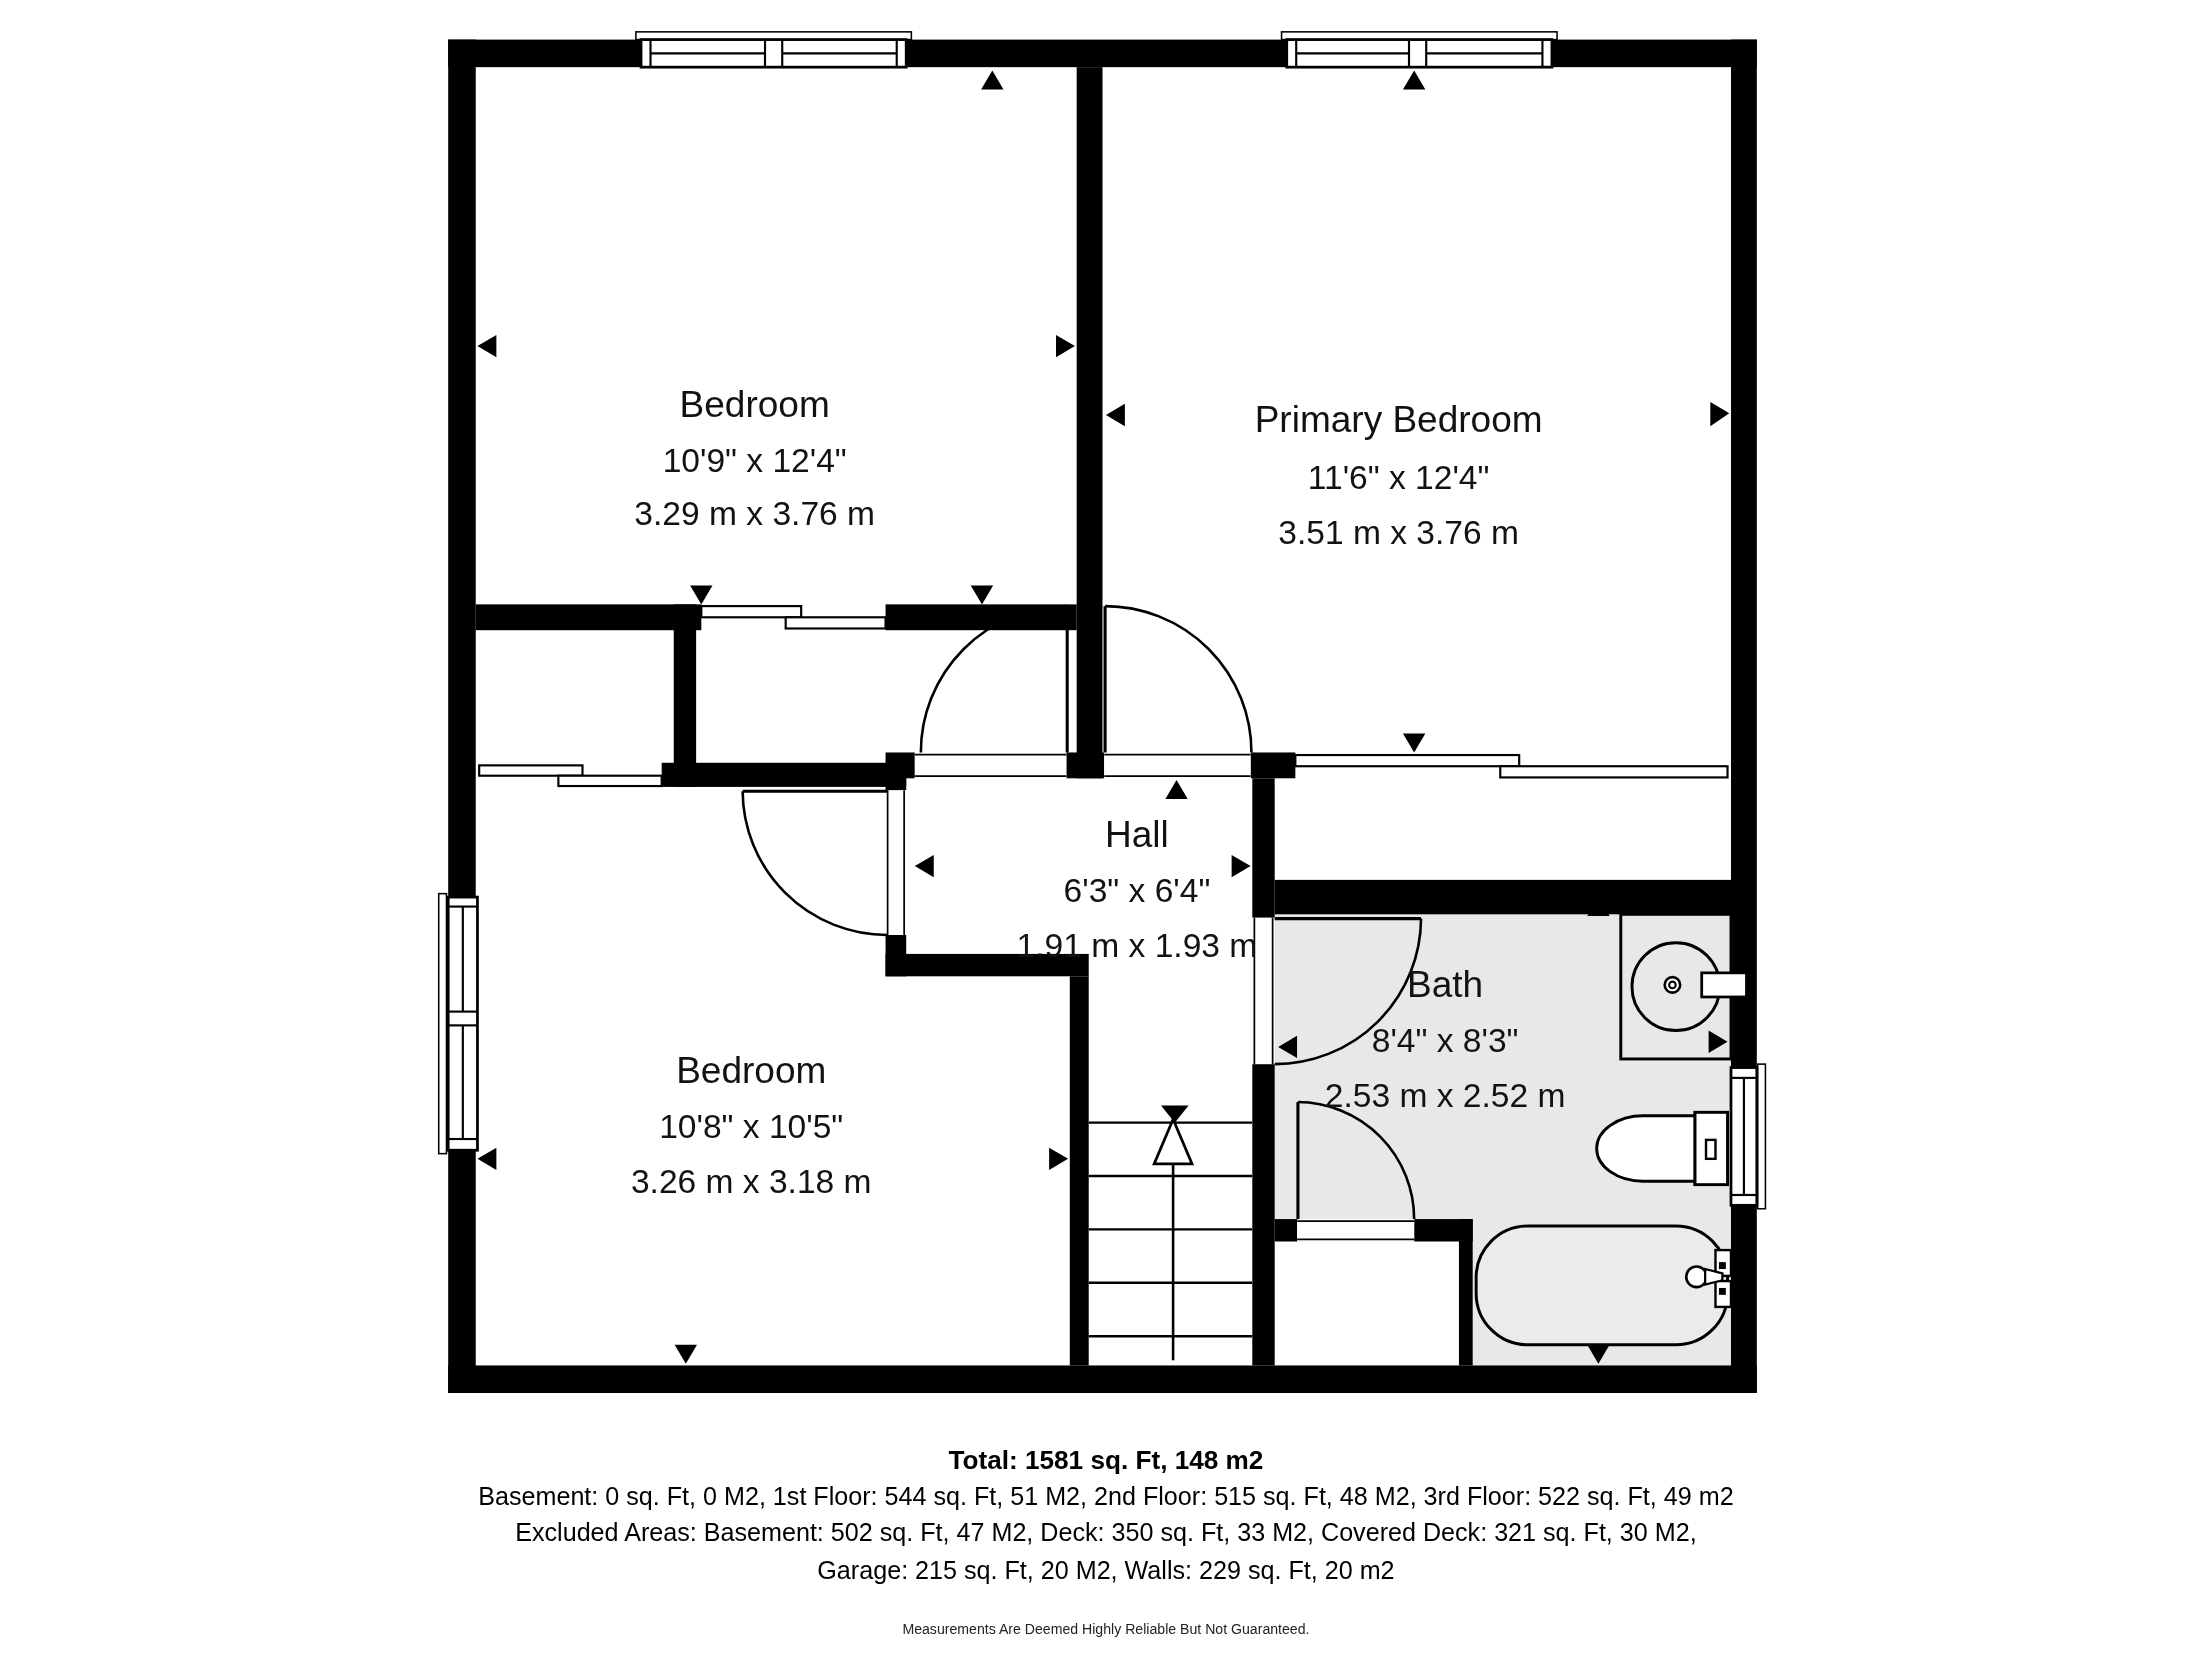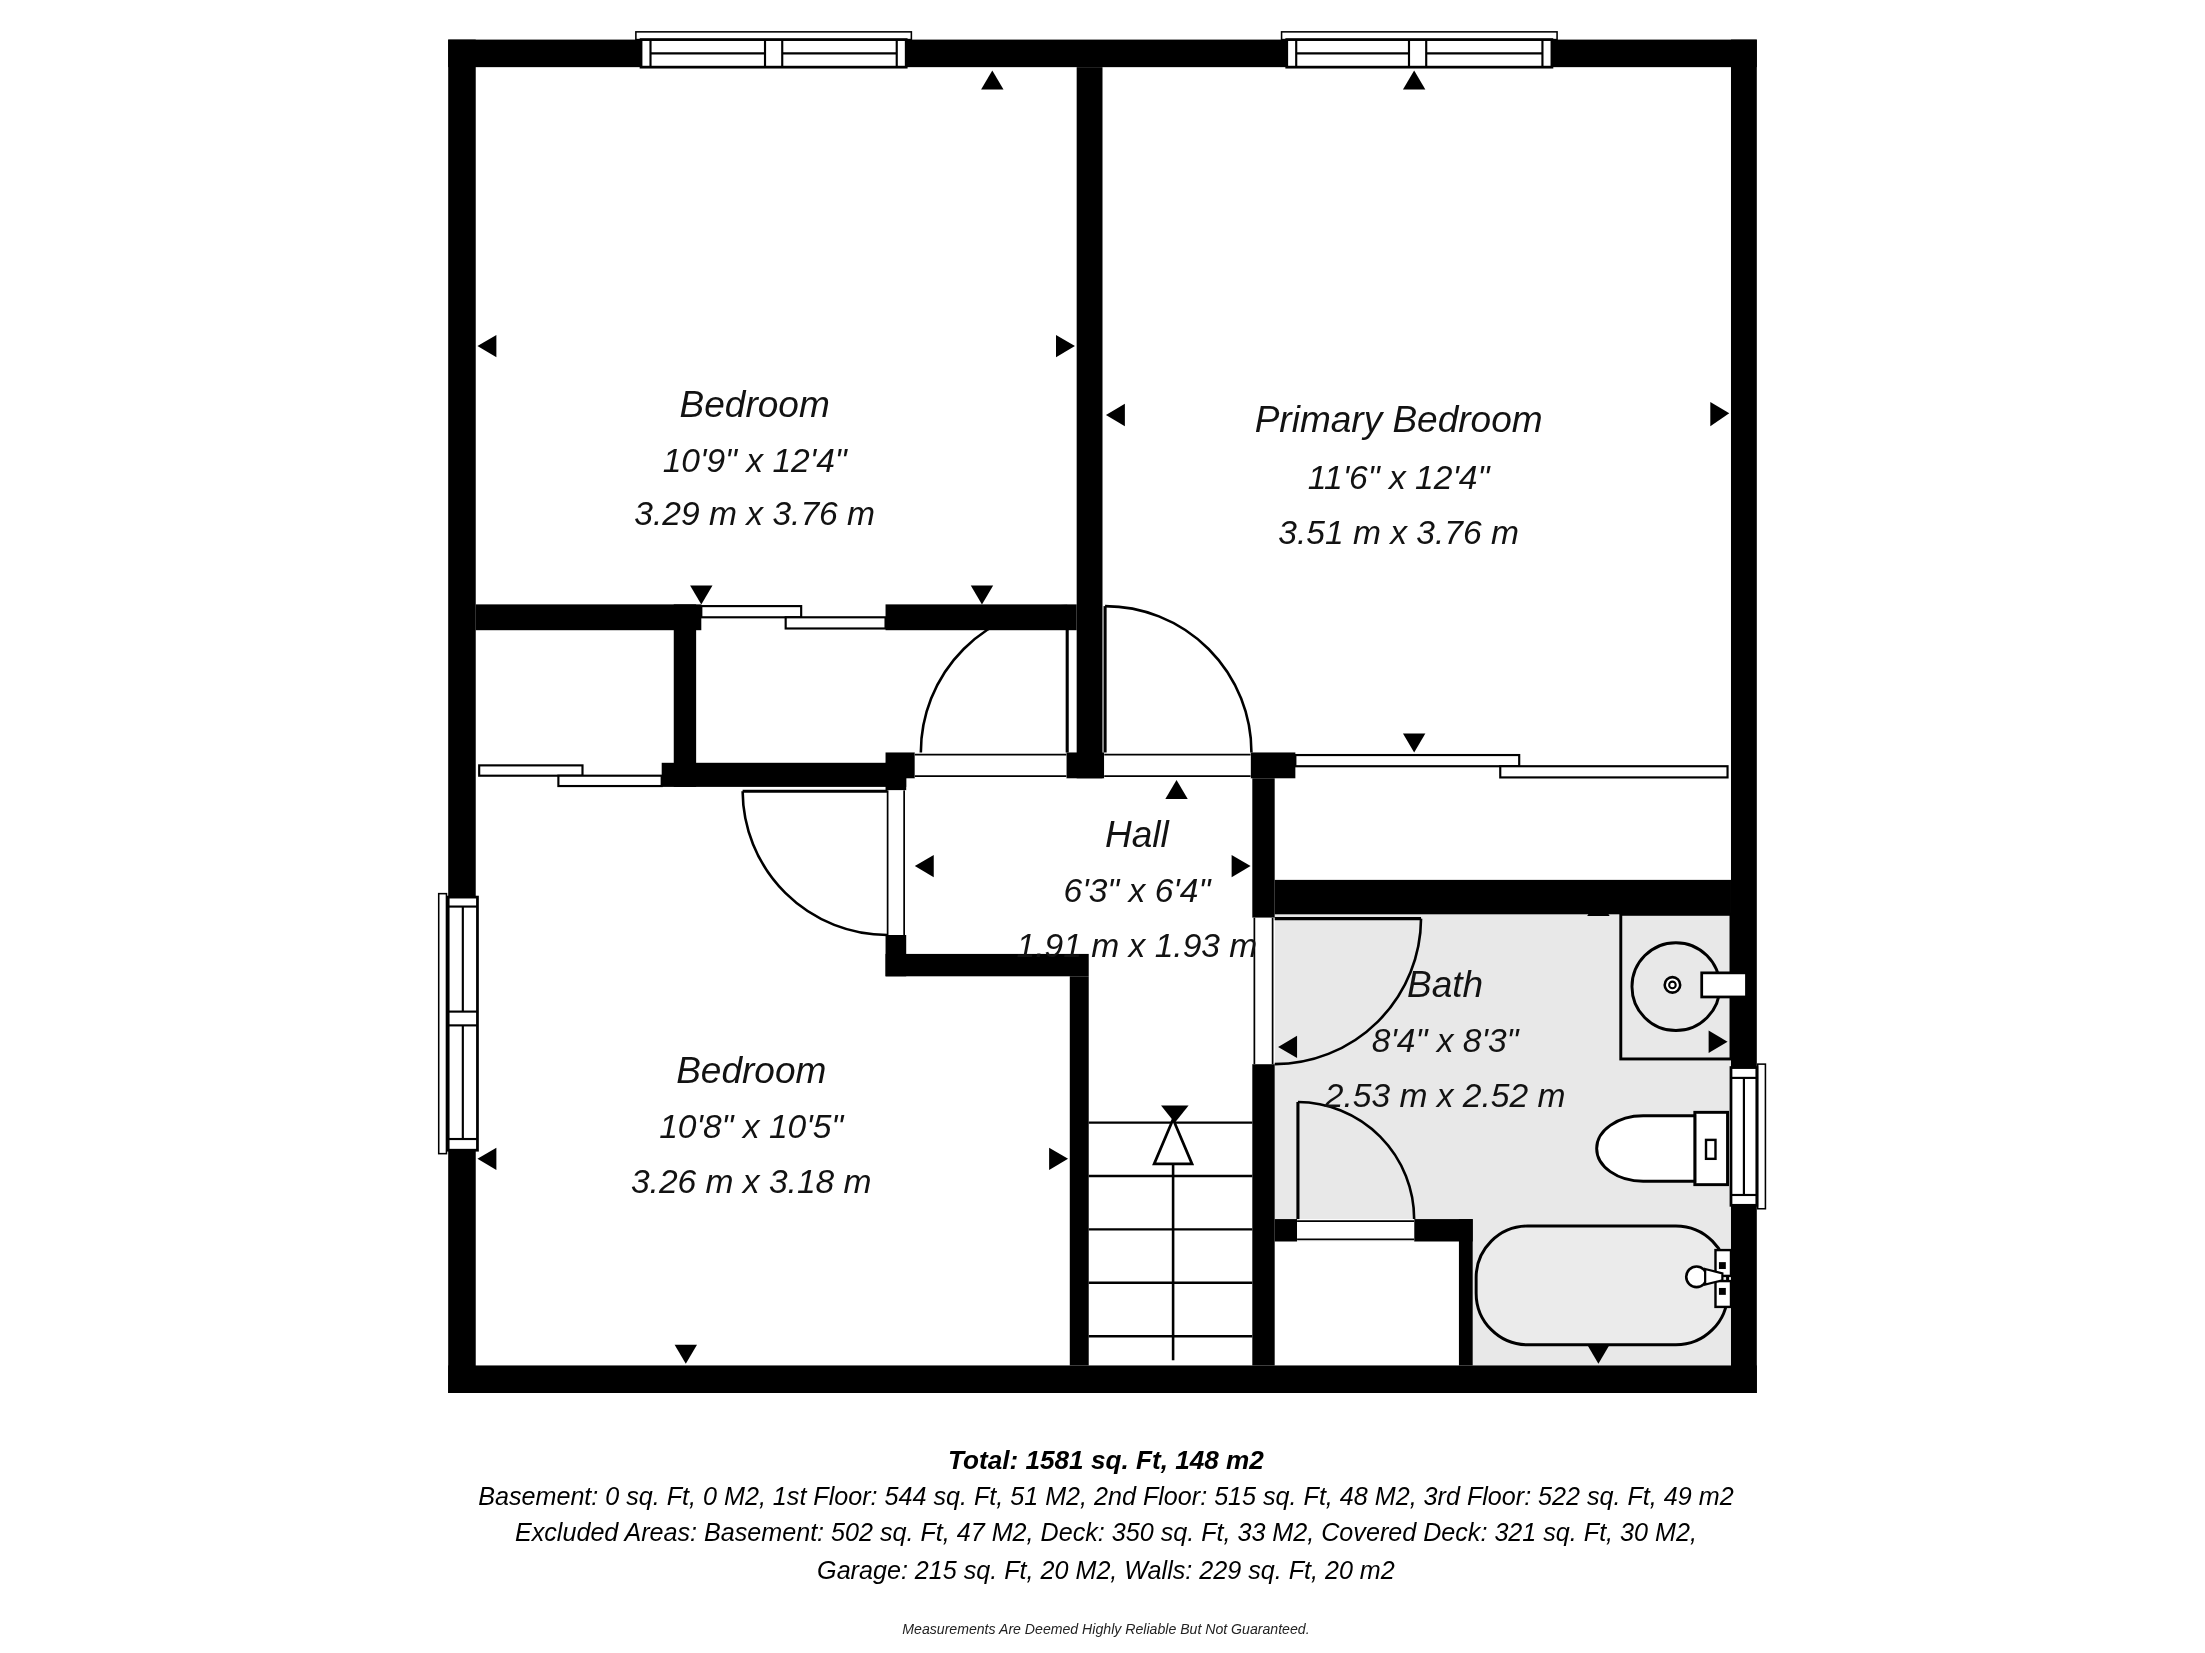--- a/index.html
+++ b/index.html
@@ -1,16 +1,16 @@
 <!DOCTYPE html>
 <html style="font-size:9.2px"><head>
 <meta charset="utf-8">
 <style>
   html,body{margin:0;padding:0;background:#ffffff;}
-  .page{width:100vw;height:100vh;display:flex;align-items:center;justify-content:center;background:#fff;font-style:italic;}
+  .page{width:100vw;height:100vh;display:flex;align-items:center;justify-content:center;background:#fff;}
   svg{display:block;width:100vw;height:auto;max-height:100vh;font-family:"Liberation Sans","DejaVu Sans",sans-serif;}
   .wall{fill:#000;stroke:none;}
   .open{fill:#fff;stroke:none;}
   .hair{stroke:#000;stroke-width:1;fill:none;}
   .frame{fill:#fff;stroke:#000;stroke-width:1.6;}
   .thin{stroke:#000;stroke-width:1.25;fill:none;}
   .leaf{stroke:#000;stroke-width:1.8;fill:none;}
   .arc{stroke:#000;stroke-width:1.5;fill:none;}
   .fix{fill:#fff;stroke:#000;stroke-width:1.7;}
   .fixg{fill:#e8e8e8;stroke:#000;stroke-width:1.7;}

